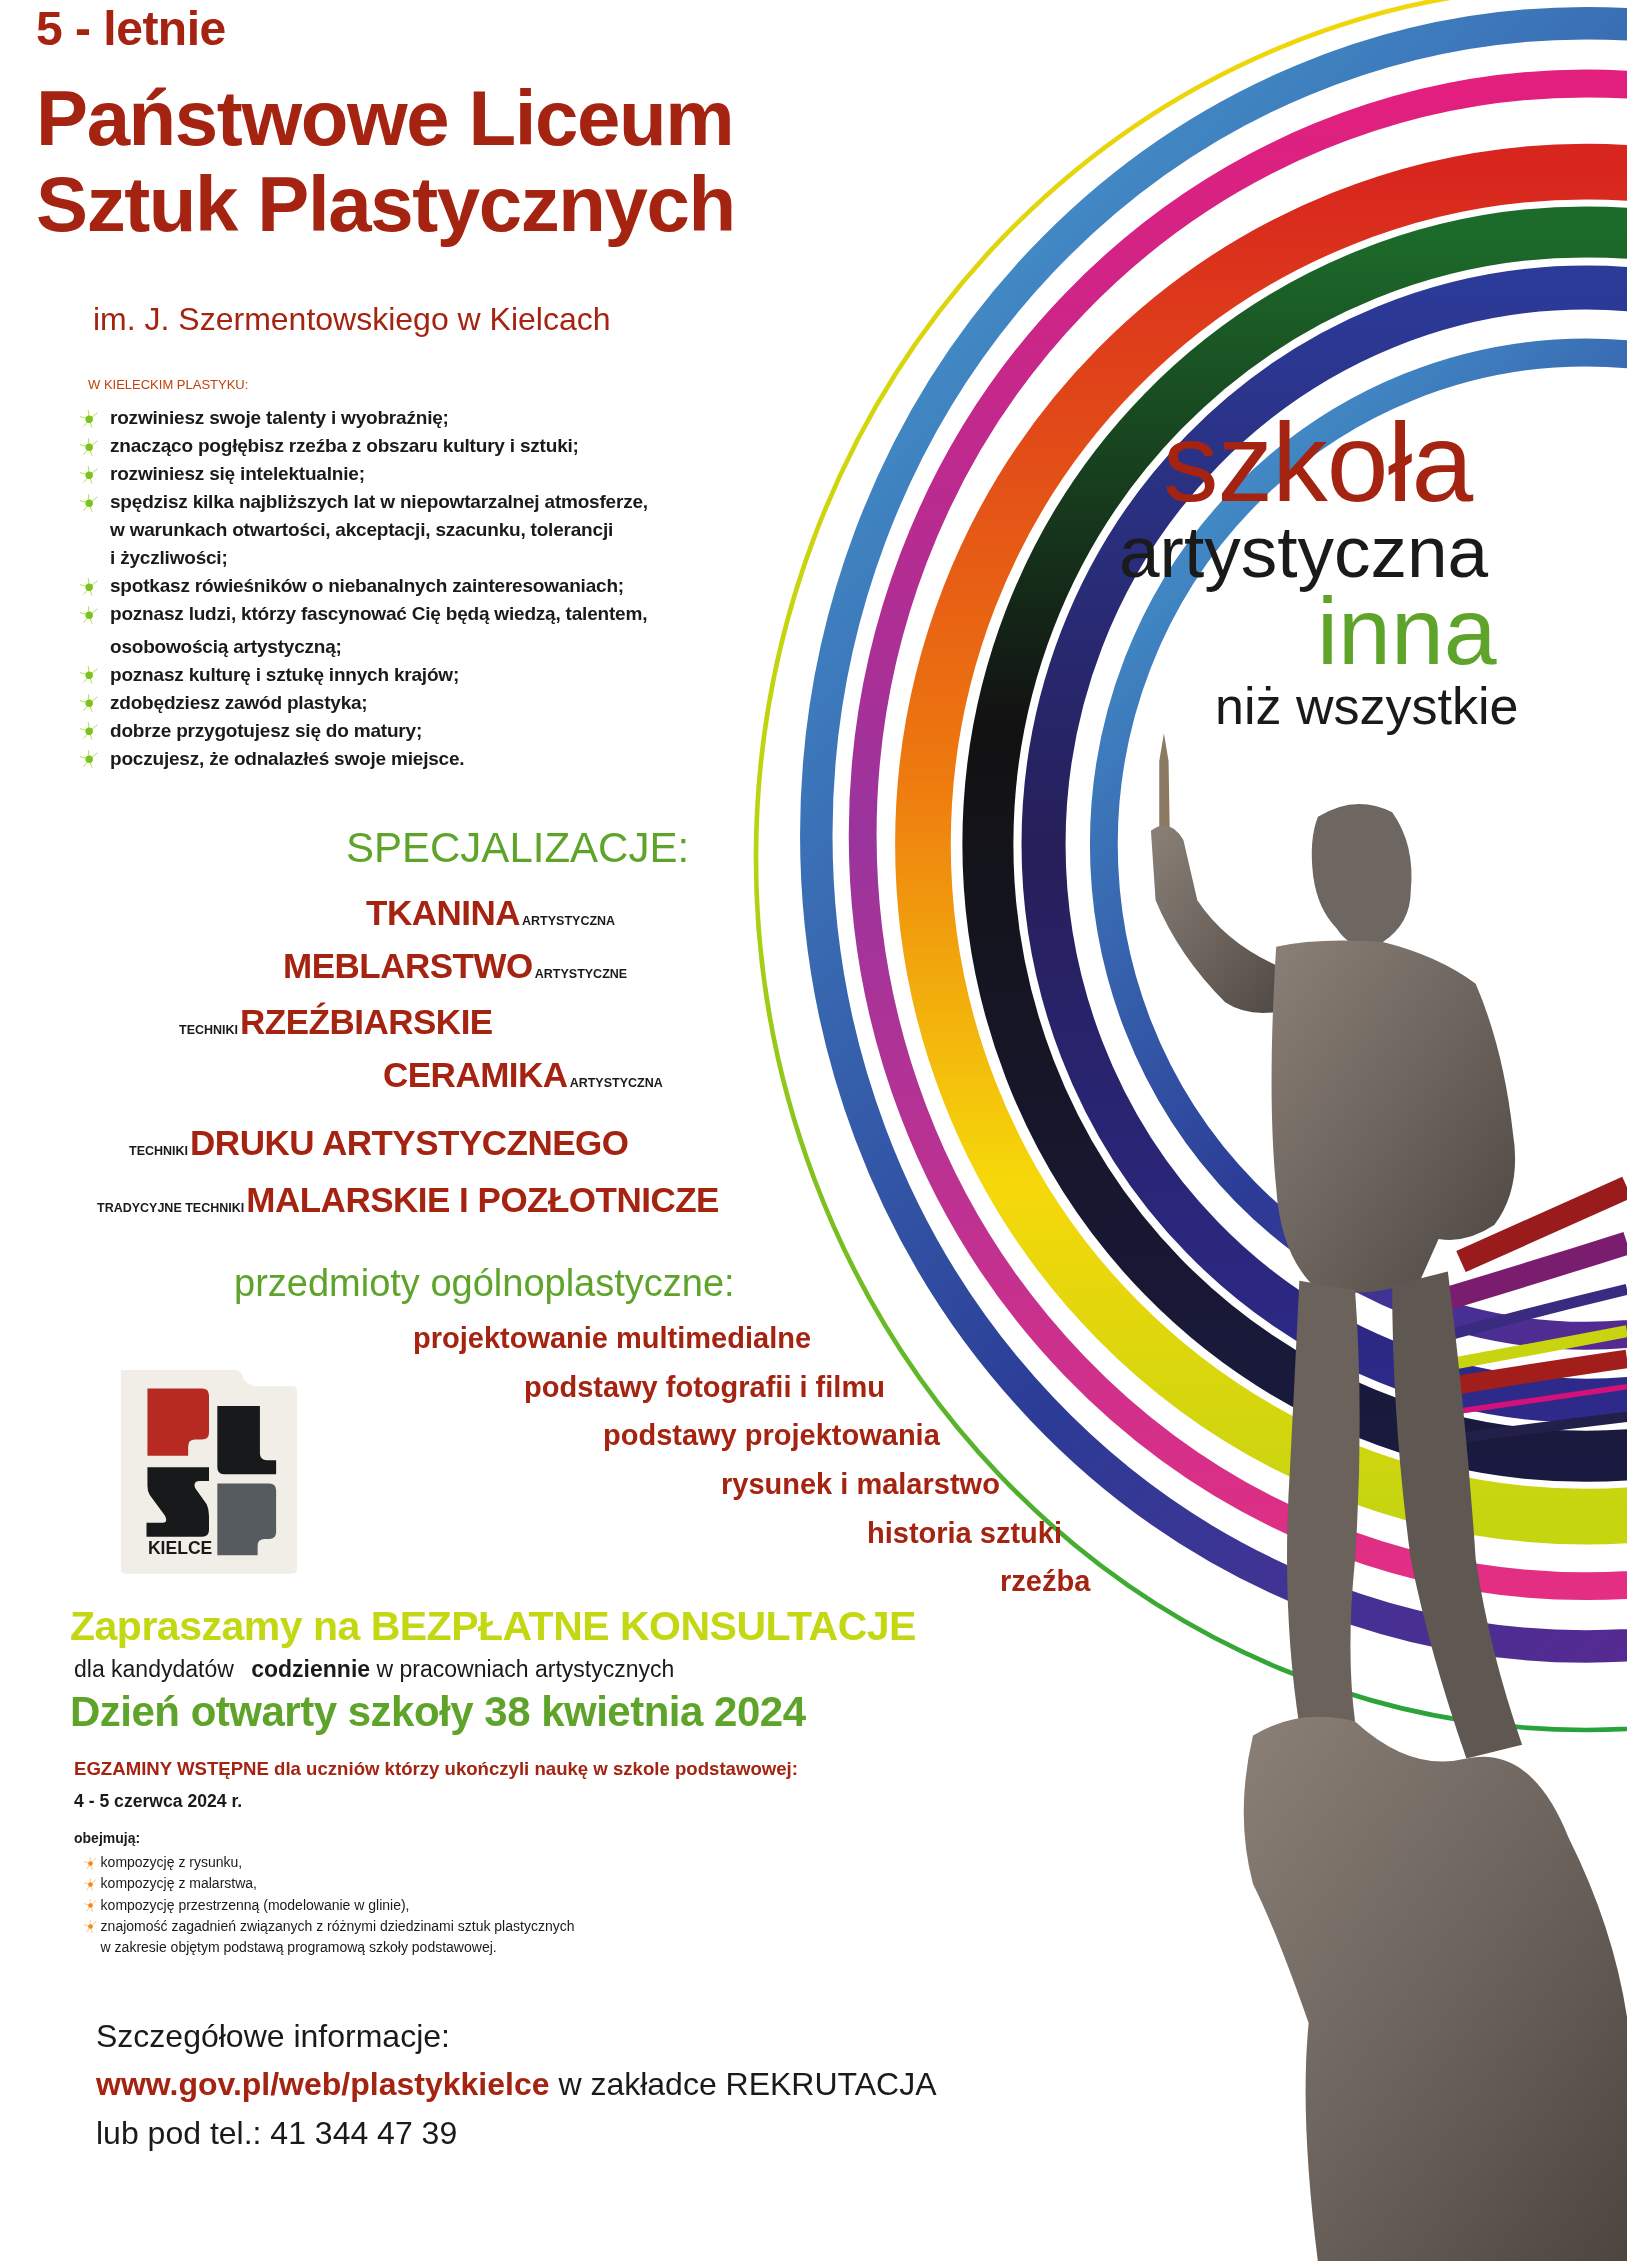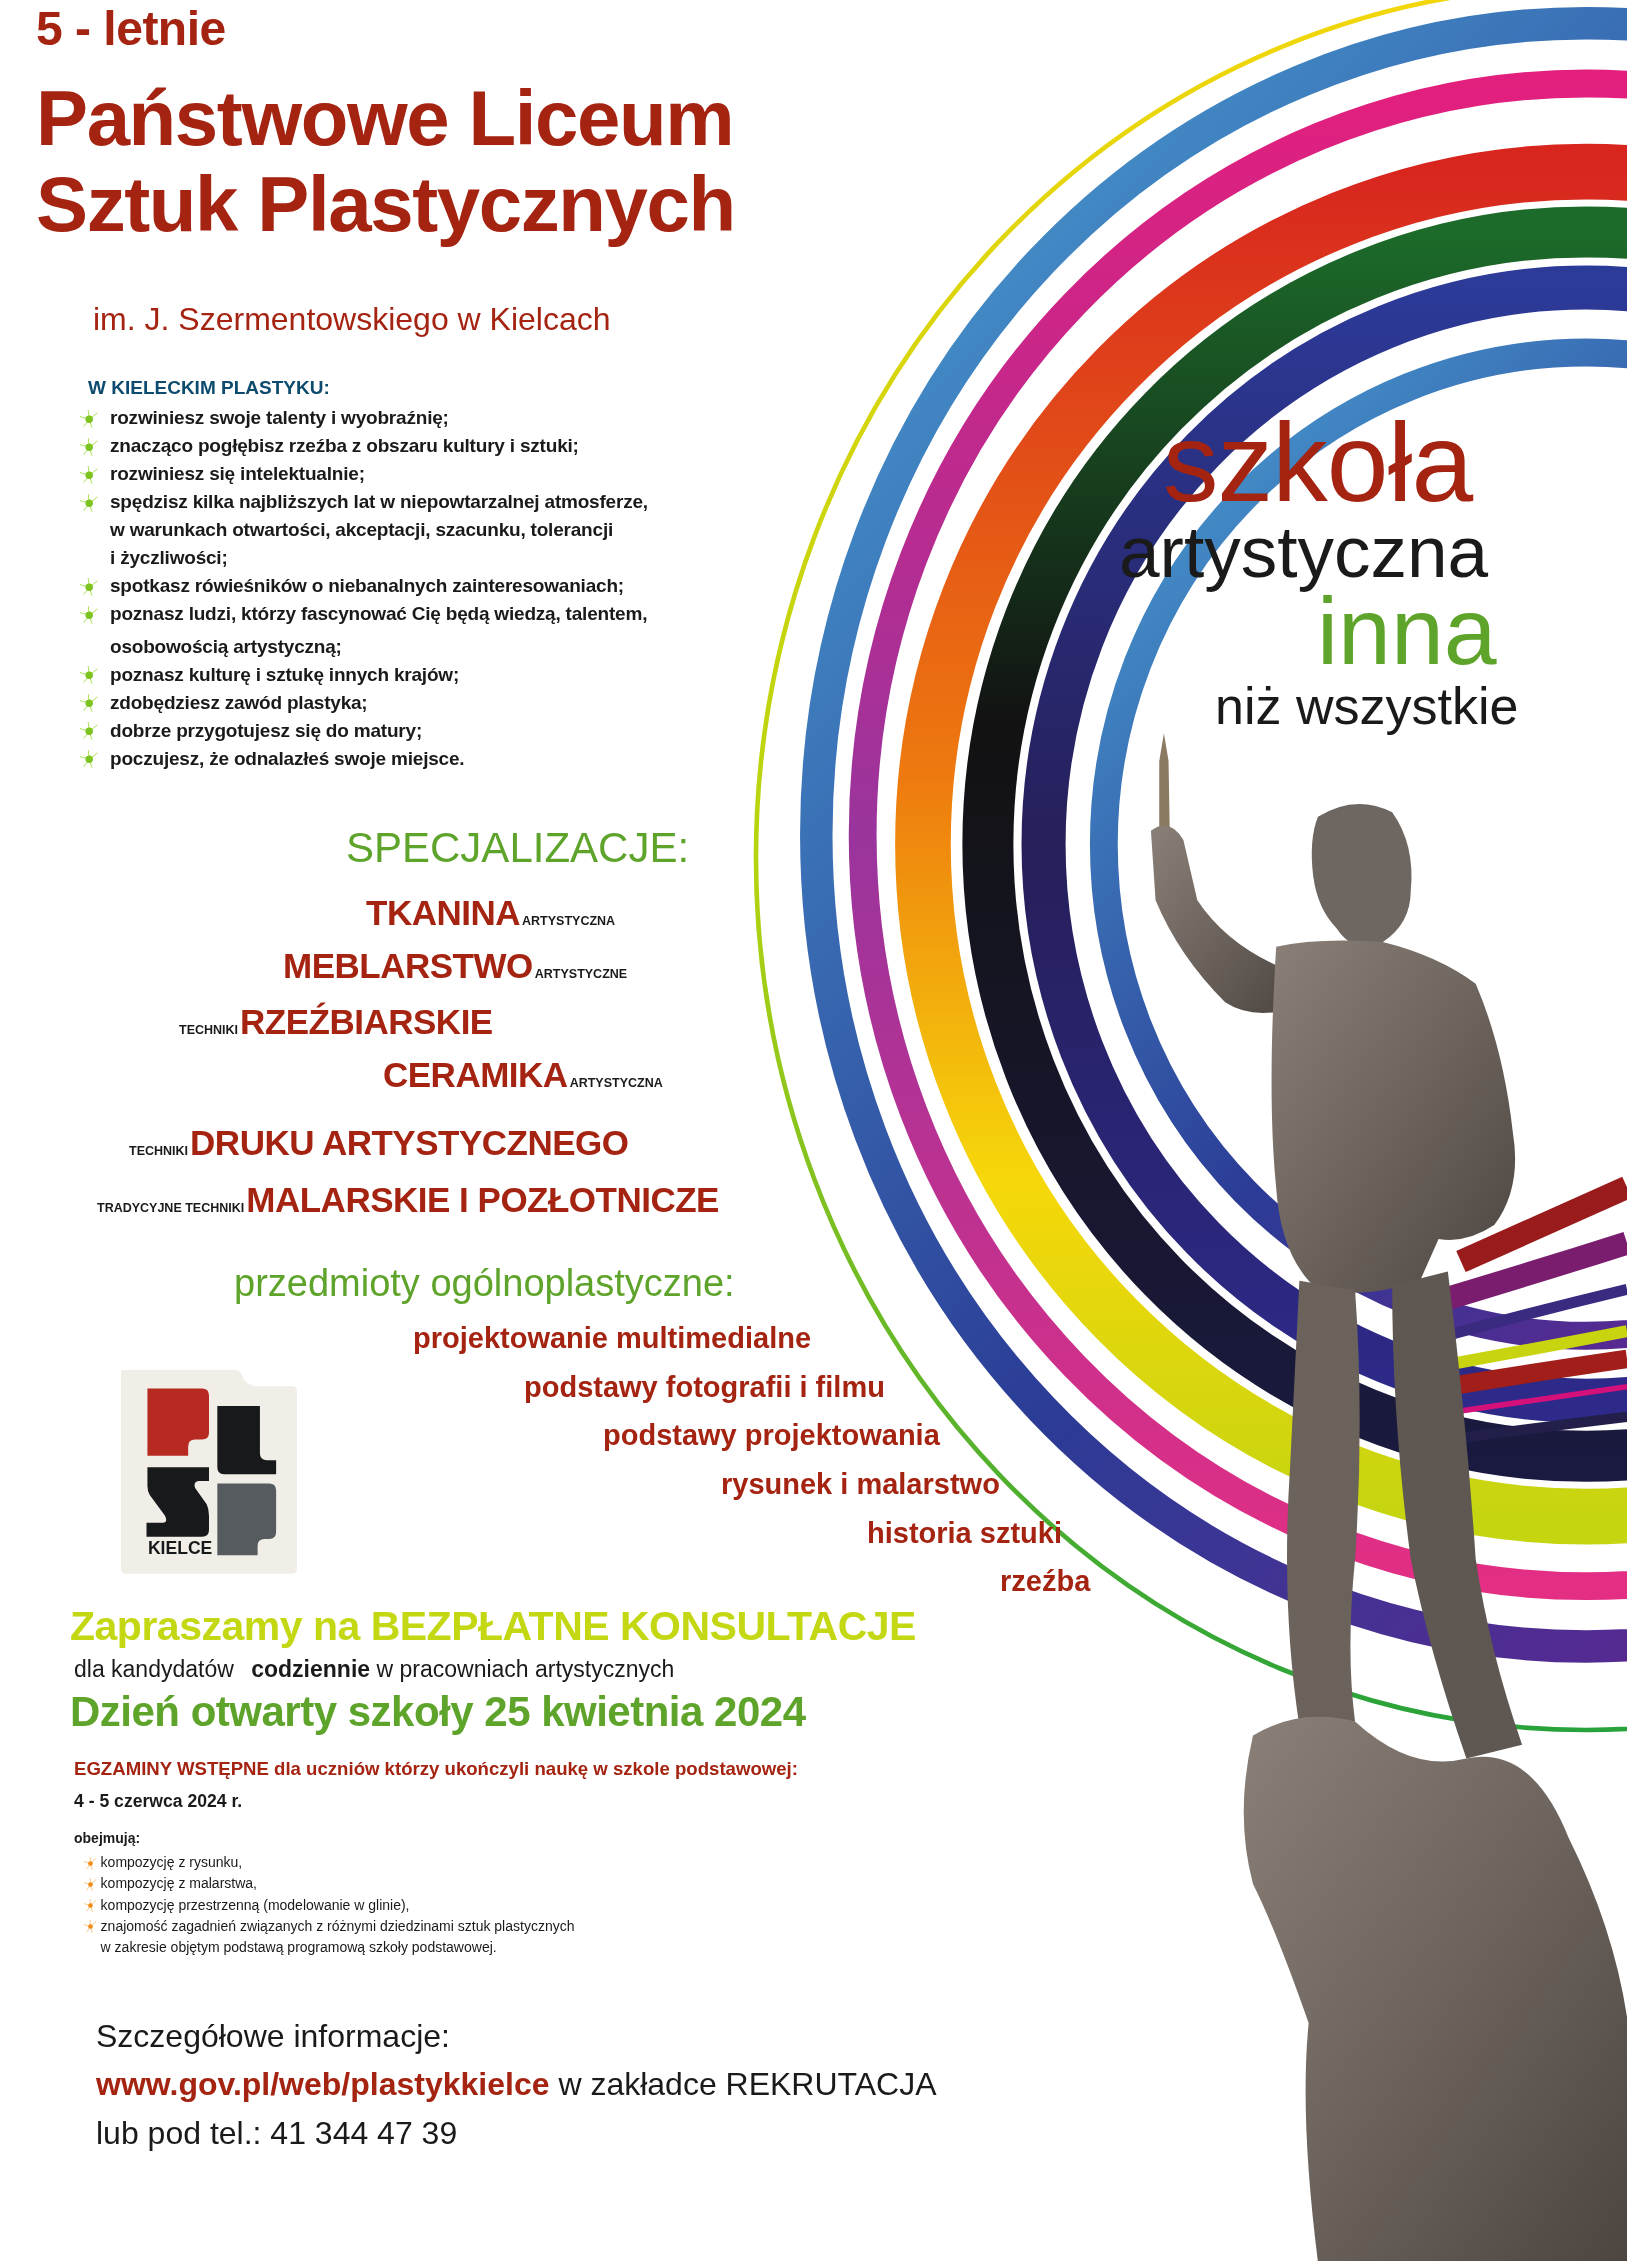--- a/index.html
+++ b/index.html
@@ -9,21 +9,21 @@
 
   
   #arcs { position:absolute; left:0; top:0; width:1627px; height:2261px; z-index:1; }
 
   
   .h-small { left:36px; top:0.9px; font-size:48px; font-weight:bold; color:#a52311; letter-spacing:-0.5px; z-index:3; }
   .h-big { left:36px; font-size:78px; font-weight:bold; color:#a52311; letter-spacing:-1.4px; line-height:1; z-index:3; }
   .h-sub { left:93px; top:301px; font-size:32px; color:#a52311; z-index:3; }
 
   
-  .list-title { left:88px; top:377px; font-size:19px; font-weight:bold; color:#0c4a6e; z-index:3; }
+  .list-title { left:88px; top:377px; font-size:13px; font-weight:normal; color:#c2410c; z-index:3; }
   .benefits { left:74px; top:404px; width:649px; z-index:3; }
   .benefit { position:relative; font-size:19px; font-weight:bold; line-height:28px; padding-left:36px; color:#1a1a1a; letter-spacing:-0.2px; }
   .benefit .cont { display:block; }
   .burst { position:absolute; left:4.6px; top:5.6px; width:20.4px; height:18.6px; }
 
   
   .spec-title { left:346px; top:824px; font-size:42px; color:#5ea32a; z-index:3; }
   .spec { z-index:3; white-space:nowrap; }
   .spec .big { font-size:35px; font-weight:bold; color:#a52311; letter-spacing:-0.5px; }
   .spec .tiny { font-size:12.5px; font-weight:bold; color:#1a1a1a; }
@@ -312,21 +312,21 @@
   <path d="M218 78 H310 V180 Q310 195 325 195 H345 V225 H232 Q218 225 218 210 Z" fill="#17191a"></path>
   <path d="M67 210 H200 V240 H180 Q165 240 170 255 L195 290 Q200 300 200 315 V345 Q200 360 185 360 H65 V330 H100 Q112 330 105 315 L72 270 Q67 262 67 250 Z" fill="#17191a"></path>
   <path d="M218 245 H330 Q345 245 345 260 V350 Q345 365 330 365 H320 Q305 365 305 380 V400 H218 Z" fill="#555b5e"></path>
   <text x="68" y="397" font-family="Liberation Sans, sans-serif" font-weight="bold" font-size="38" fill="#17191a">KIELCE</text>
 </svg>
 
 <div class="abs invite">Zapraszamy na BEZPŁATNE KONSULTACJE</div>
 <div class="abs invite-sub">
   <span>dla kandydatów </span><b>codziennie</b><span> w pracowniach artystycznych</span>
 </div>
-<div class="abs openday">Dzień otwarty szkoły 25 kwietnia 2024</div>
+<div class="abs openday">Dzień otwarty szkoły 38 kwietnia 2024</div>
 
 <div class="abs exam-title">
   <span class="strong">EGZAMINY WSTĘPNE</span><span> dla uczniów którzy ukończyli naukę w szkole podstawowej:</span>
 </div>
 <div class="abs exam-date">4 - 5 czerwca 2024 r.</div>
 <div class="abs exam-inc">obejmują:</div>
 <div class="abs exam-list">
   <div class="exam-item">
     <svg class="burst-sm" viewBox="0 0 28 28">
         <g stroke="#f7b15a" stroke-width="1.5">

